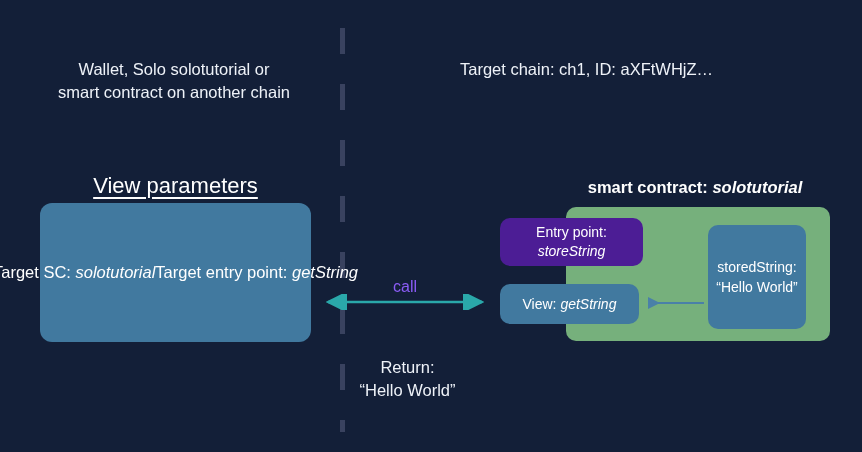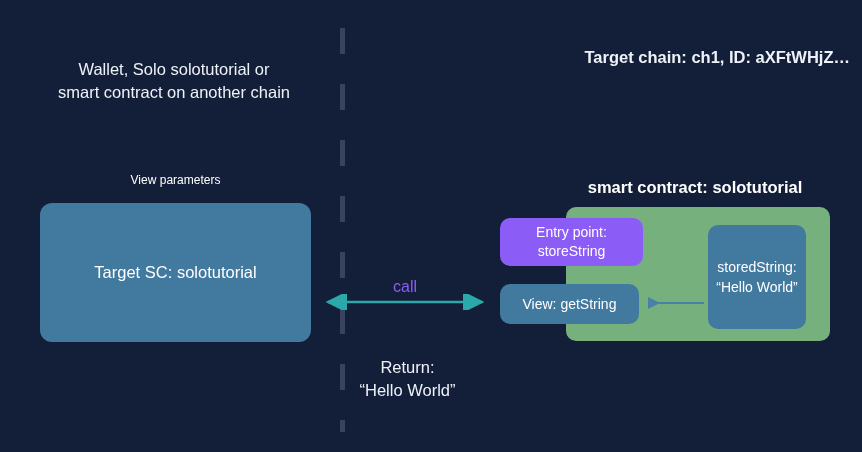--- a/index.html
+++ b/index.html
@@ -25,27 +25,26 @@
     width: 312px;
     text-align: center;
     font-size: 16.5px;
     line-height: 23px;
     color: #eef2f8;
     white-space: pre-line;
   }
   .caption-right {
     position: absolute;
     left: 460px;
-    top: 46px;
+    top: 58px;
     width: 390px;
-    text-align: right;
+    text-align: left;
     font-size: 16.5px;
     line-height: 23px;
     color: #eef2f8;
-    font-weight: bold;
   }
 
   
   .divider {
     position: absolute;
     left: 340px;
     top: 28px;
     width: 5px;
     height: 404px;
     background-image: linear-gradient(to bottom, #39425f 0 26px, rgba(0,0,0,0) 26px 56px);
@@ -53,22 +52,23 @@
     background-repeat: repeat-y;
   }
 
   
   .view-params-title {
     position: absolute;
     left: 40px;
     top: 173px;
     width: 271px;
     text-align: center;
-    font-size: 12px;
-    color: #ffffff;
+    font-size: 22px;
+    color: #ffffff;
+    text-decoration: underline;
     text-underline-offset: 4px;
   }
   .left-box {
     position: absolute;
     left: 40px;
     top: 203px;
     width: 271px;
     height: 139px;
     background: #41799f;
     border-radius: 12px;
@@ -77,21 +77,21 @@
     align-items: center;
     justify-content: center;
     line-height: 25px;
   }
   .left-box .line {
     font-size: 16.5px;
     color: #ffffff;
     text-align: center;
     white-space: nowrap;
   }
-  .ital { }
+  .ital { font-style: italic; }
 
   
   .call-label {
     position: absolute;
     left: 355px;
     top: 278px;
     width: 100px;
     text-align: center;
     font-size: 16px;
     color: #8b5cf6;
@@ -134,21 +134,21 @@
     height: 134px;
     background: #76b07c;
     border-radius: 10px;
   }
   .entry-box {
     position: absolute;
     left: 500px;
     top: 218px;
     width: 143px;
     height: 48px;
-    background: #8b5cf6;
+    background: #4c1d95;
     border-radius: 10px;
     display: flex;
     flex-direction: column;
     align-items: center;
     justify-content: center;
     line-height: 19px;
   }
   .entry-box .line { font-size: 14px; color: #ffffff; white-space: nowrap; }
 
   .view-box {
@@ -199,20 +199,23 @@
 
   <div class="caption-right">Target chain: ch1, ID: aXFtWHjZ…</div>
 
   <div class="divider"></div>
 
   <div class="view-params-title">View parameters</div>
 
   <div class="left-box">
     <div class="line">
       <span>Target SC: </span><span class="ital">solotutorial</span>
+    </div>
+    <div class="line">
+      <span>Target entry point: </span><span class="ital">getString</span>
     </div>
   </div>
 
   <div class="call-label">call</div>
 
   <svg class="call-arrow" viewBox="0 0 174 16">
     <defs>
       <marker id="tealR" markerWidth="9" markerHeight="9" refX="8" refY="4.5" orient="auto">
         <path d="M0,0 L9,4.5 L0,9 Z" fill="#2aa8aa"></path>
       </marker>

